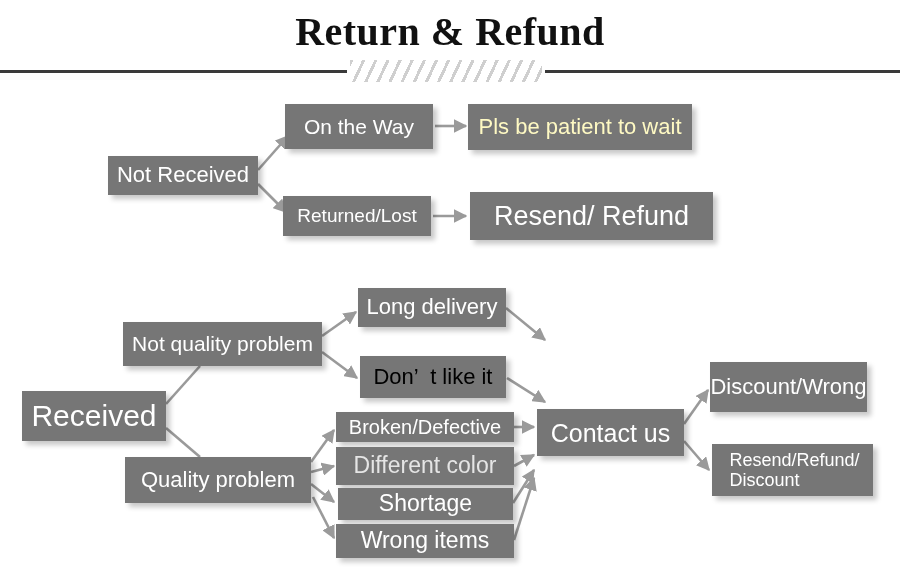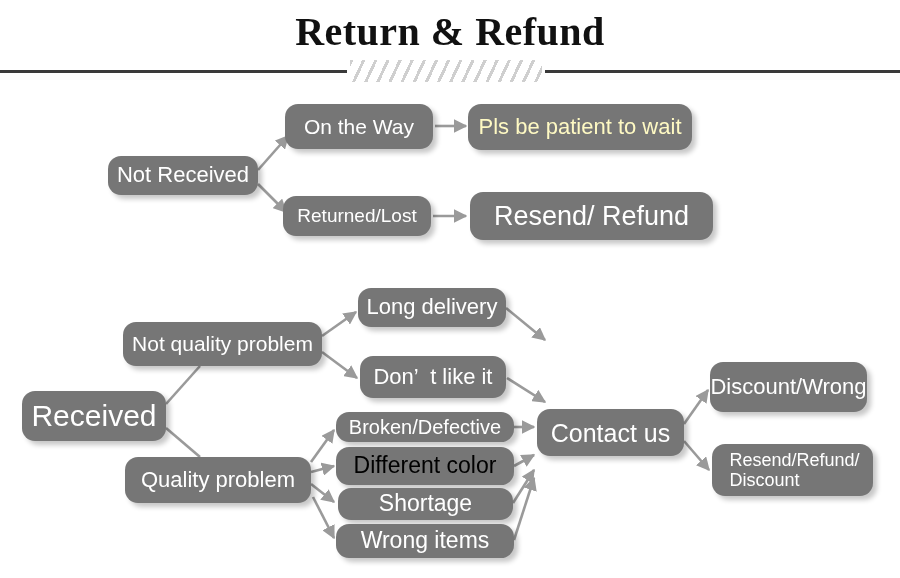--- a/index.html
+++ b/index.html
@@ -59,21 +59,20 @@
     display: flex;
     align-items: center;
     justify-content: center;
     box-shadow: 4px 4px 5px rgba(0,0,0,0.22);
     font-family: "Liberation Sans", sans-serif;
     font-weight: 400;
     line-height: 1.12;
     white-space: pre;
     padding: 0 6px;
     z-index: 3;
-    border-radius: 13px;
   }
   .node.left-text { justify-content: center; padding-left: 10px; }
 
   
   #connectors {
     position: absolute;
     left: 0; top: 0;
     width: 900px; height: 578px;
     z-index: 1;
     pointer-events: none;
@@ -126,23 +125,23 @@
   <div id="node-layer">
       <div class="node" style="left: 108px; top: 156px; width: 150px; height: 39px; font-size: 22px; background: rgb(118, 118, 118); color: rgb(255, 255, 255);"><span>Not Received</span></div>
       <div class="node" style="left: 285px; top: 104px; width: 148px; height: 45px; font-size: 21px; background: rgb(118, 118, 118); color: rgb(255, 255, 255);"><span>On the Way</span></div>
       <div class="node" style="left: 283px; top: 196px; width: 148px; height: 40px; font-size: 19px; background: rgb(118, 118, 118); color: rgb(255, 255, 255);"><span>Returned/Lost</span></div>
       <div class="node" style="left: 468px; top: 104px; width: 224px; height: 46px; font-size: 22px; background: rgb(118, 118, 118); color: #fef9c3;"><span>Pls be patient to wait</span></div>
       <div class="node" style="left: 470px; top: 192px; width: 243px; height: 48px; font-size: 27px; background: rgb(118, 118, 118); color: rgb(255, 255, 255);"><span>Resend/ Refund</span></div>
       <div class="node" style="left: 22px; top: 391px; width: 144px; height: 50px; font-size: 30px; background: rgb(118, 118, 118); color: rgb(255, 255, 255);"><span>Received</span></div>
       <div class="node" style="left: 123px; top: 322px; width: 199px; height: 44px; font-size: 21px; background: rgb(118, 118, 118); color: rgb(255, 255, 255);"><span>Not quality problem</span></div>
       <div class="node" style="left: 125px; top: 457px; width: 186px; height: 46px; font-size: 22px; background: rgb(118, 118, 118); color: rgb(255, 255, 255);"><span>Quality problem</span></div>
       <div class="node" style="left: 358px; top: 288px; width: 148px; height: 39px; font-size: 22px; background: rgb(118, 118, 118); color: rgb(255, 255, 255);"><span>Long delivery</span></div>
-      <div class="node" style="left: 360px; top: 356px; width: 146px; height: 42px; font-size: 22px; background: rgb(118, 118, 118); color: #ffffff; justify-content: center;"><span>Don’  t like it</span></div>
+      <div class="node" style="left: 360px; top: 356px; width: 146px; height: 42px; font-size: 22px; background: rgb(118, 118, 118); color: #000000; justify-content: center;"><span>Don’  t like it</span></div>
       <div class="node" style="left: 336px; top: 412px; width: 178px; height: 30px; font-size: 20px; background: rgb(118, 118, 118); color: rgb(255, 255, 255);"><span>Broken/Defective</span></div>
-      <div class="node" style="left: 336px; top: 447px; width: 178px; height: 38px; font-size: 23px; background: rgb(118, 118, 118); color: #000000;"><span>Different color</span></div>
+      <div class="node" style="left: 336px; top: 447px; width: 178px; height: 38px; font-size: 23px; background: rgb(118, 118, 118); color: #e5e5e5;"><span>Different color</span></div>
       <div class="node" style="left: 338px; top: 488px; width: 175px; height: 32px; font-size: 23px; background: rgb(118, 118, 118); color: rgb(255, 255, 255);"><span>Shortage</span></div>
       <div class="node" style="left: 336px; top: 524px; width: 178px; height: 34px; font-size: 23px; background: rgb(118, 118, 118); color: rgb(255, 255, 255); justify-content: center;"><span>Wrong items</span></div>
       <div class="node" style="left: 537px; top: 409px; width: 147px; height: 47px; font-size: 25px; background: rgb(118, 118, 118); color: rgb(255, 255, 255);"><span>Contact us</span></div>
       <div class="node" style="left: 710px; top: 362px; width: 157px; height: 50px; font-size: 22px; background: rgb(118, 118, 118); color: rgb(255, 255, 255);"><span>Discount/Wrong</span></div>
       <div class="node left-text" style="left: 712px; top: 444px; width: 161px; height: 52px; font-size: 18px; background: rgb(118, 118, 118); color: rgb(255, 255, 255);"><span>Resend/Refund/
 Discount</span></div>
     </div>
 
 </div>
 

